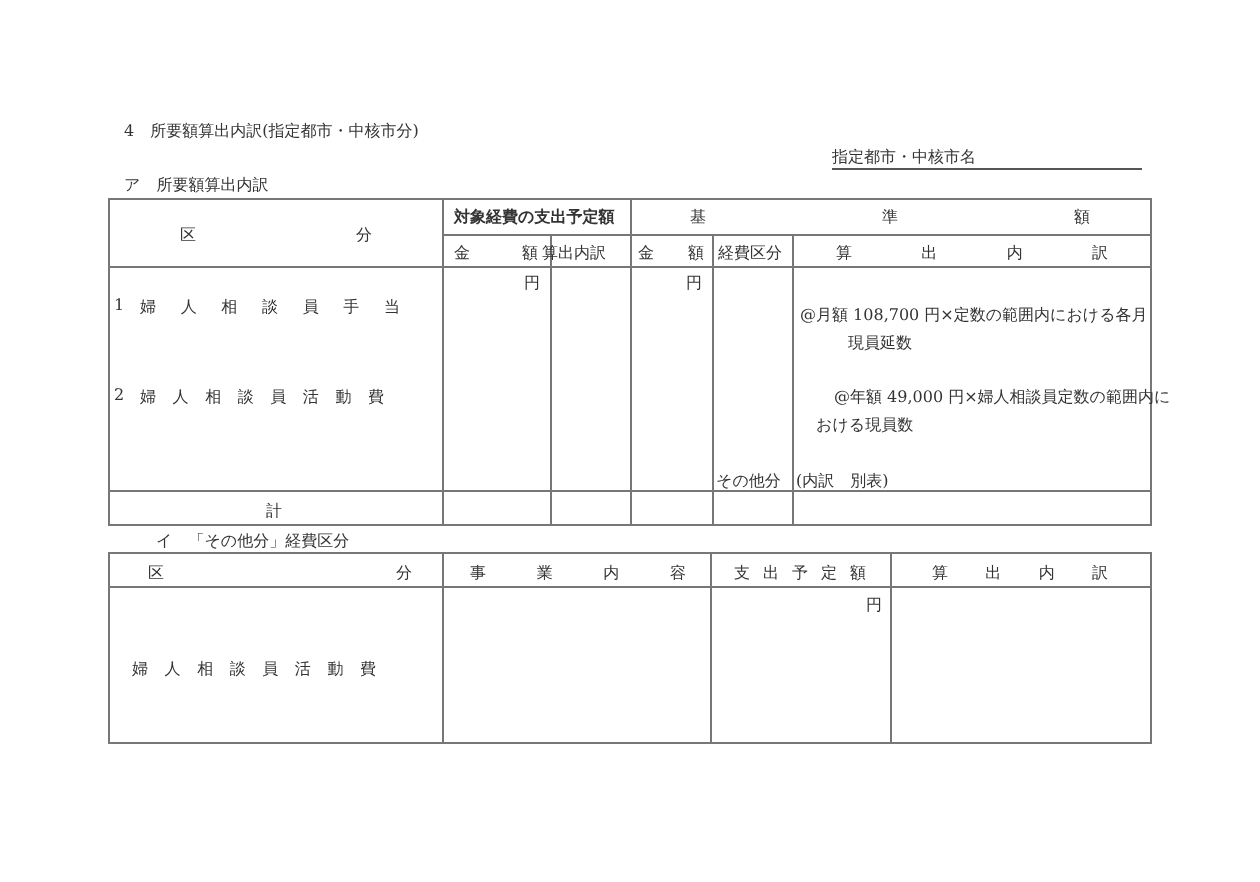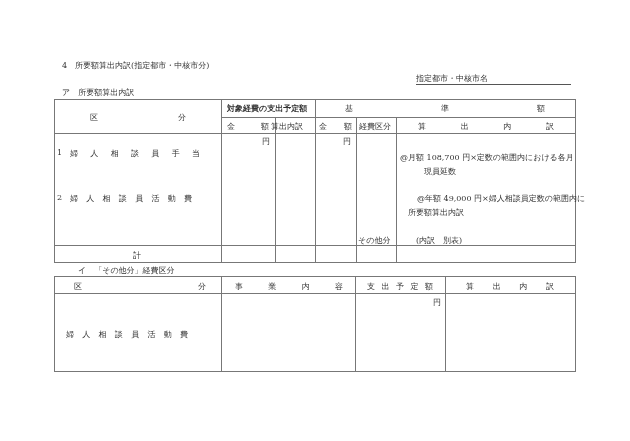--- a/index.html
+++ b/index.html
@@ -91,25 +91,25 @@
       <span>婦</span>
         <span>人</span>
         <span>相</span>
         <span>談</span>
         <span>員</span>
         <span>活</span>
         <span>動</span>
         <span>費</span>
     </div>
     <div class="abs" style="left:400px;top:193px;margin-left:17px;">@年額  49,000 円×婦人相談員定数の範囲内に</div>
-    <div class="abs" style="left:408px;top:207px;">所要額算出内訳</div>
+    <div class="abs" style="left:408px;top:207px;">おける現員数</div>
   </div>
 
   <div class="abs" style="left:358px;top:235px;">その他分</div>
-  <div class="abs" style="left:416px;top:235px;">(内訳　別表)</div>
+  <div class="abs" style="left:398px;top:235px;">(内訳　別表)</div>
 
   <div class="abs" style="left:133px;top:250px;">計</div>
 </div>
 
 <div class="abs" style="left:78px;top:265px;">イ　「その他分」経費区分</div>
 
 <div>
   <div class="line h" style="left:54px;top:276px;width:522px;"></div>
   <div class="line h" style="left:54px;top:293px;width:522px;"></div>
   <div class="line h" style="left:54px;top:371px;width:522px;"></div>

